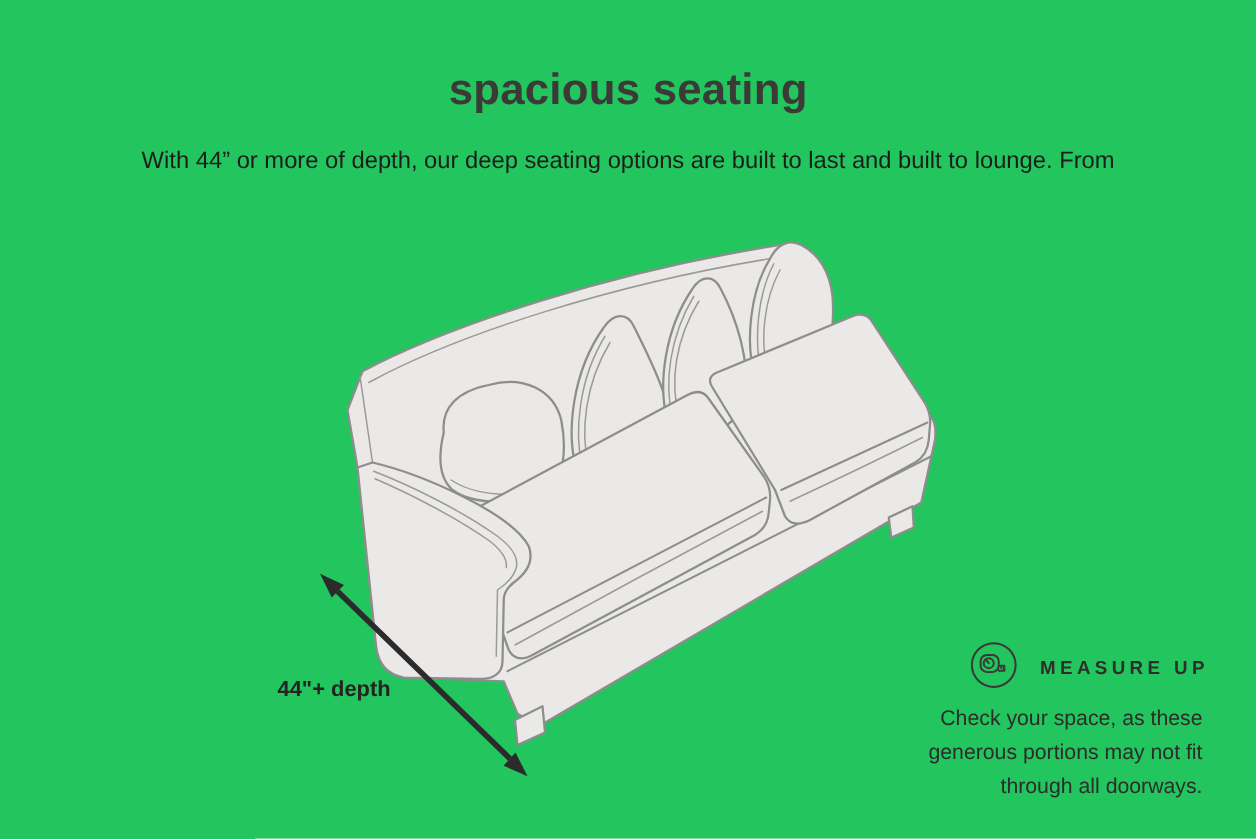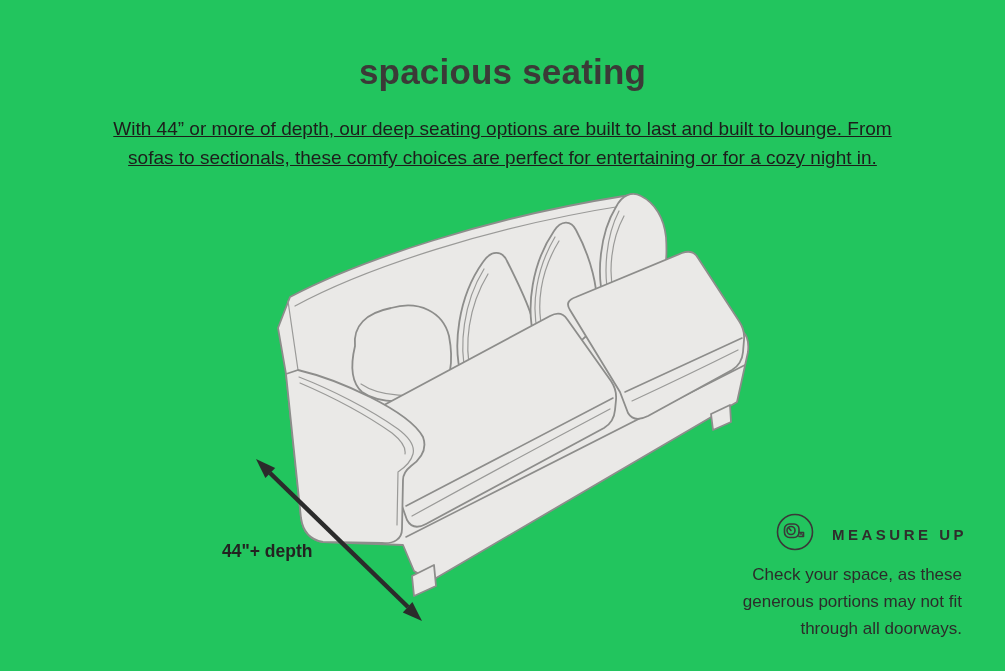--- a/index.html
+++ b/index.html
@@ -8,21 +8,21 @@
     font-family:"Liberation Sans", sans-serif;color:#1d1d1b;
   }
   .title{
     position:absolute;left:0;top:52px;width:1005px;text-align:center;
     font-size:35px;font-weight:bold;color:#3b3a37;letter-spacing:0.2px;
   }
   .intro{
     position:absolute;left:0;top:114px;width:1005px;text-align:center;
     font-size:19px;line-height:29px;color:#1d1d1b;
   }
-  .intro div{white-space:nowrap;text-decoration:underline;}
+  .intro div{white-space:nowrap;}
   #sofa-wrap{position:absolute;left:200px;top:180px;width:580px;height:480px;}
   .dim-label{
     position:absolute;left:222px;top:541px;width:130px;
     font-size:17.5px;font-weight:bold;color:#232321;white-space:nowrap;
   }
   #measure-row{
     position:absolute;left:775px;top:512px;display:flex;align-items:center;gap:17px;
   }
   .measure-heading{
     font-size:15px;font-weight:bold;letter-spacing:3.5px;color:#2f2e2c;white-space:nowrap;
@@ -41,21 +41,20 @@
 </style>
 </head>
 <body>
 
 <div id="page">
 
   <div class="title">spacious seating</div>
 
   <div class="intro">
     <div>With 44” or more of depth, our deep seating options are built to last and built to lounge. From</div>
-    <div>sofas to sectionals, these comfy choices are perfect for entertaining or for a cozy night in.</div>
   </div>
 
   <div id="sofa-wrap">
     <svg width="580" height="480" viewBox="0 0 580 480">
 
       <path class="fillart" d="M90,117
         C160,80 290,37 424,16
         C433,14 440,18 442,26
         L463,93 L469,157
         L543,152

